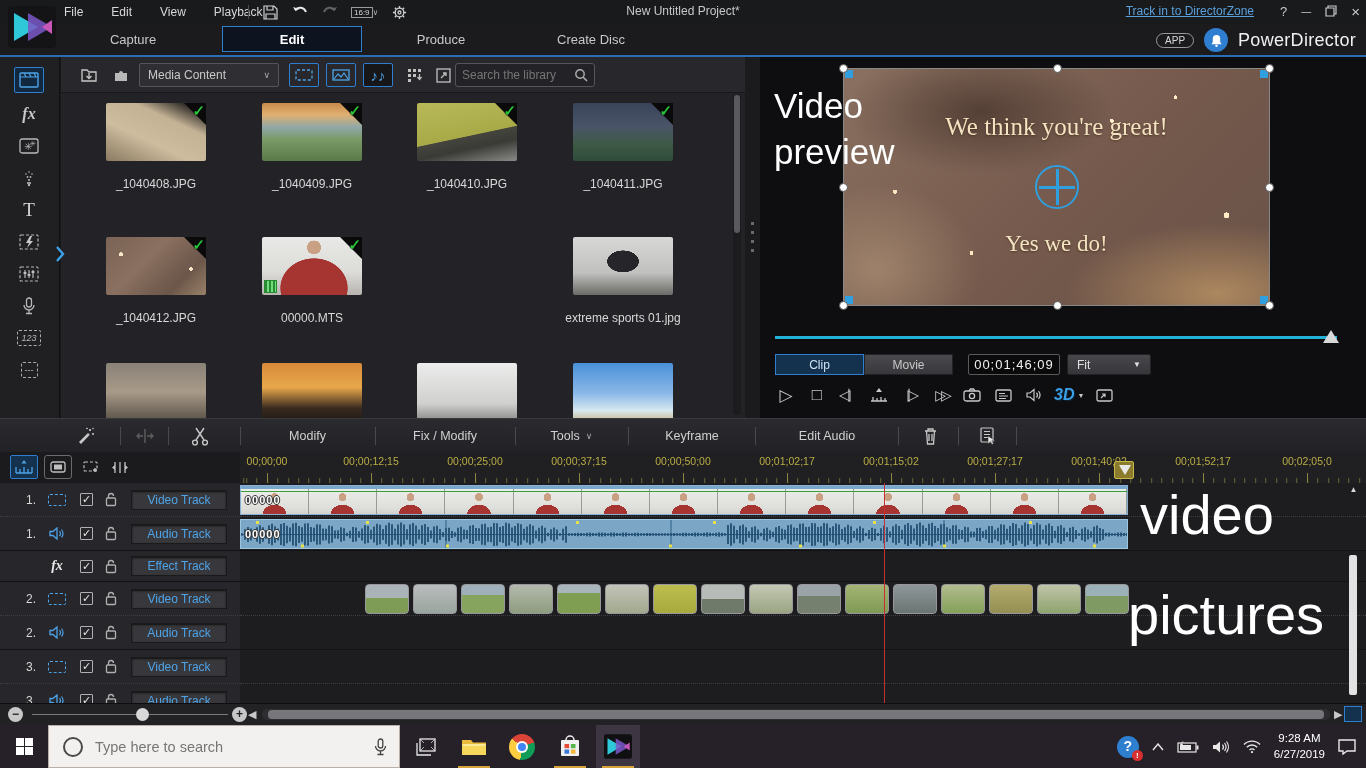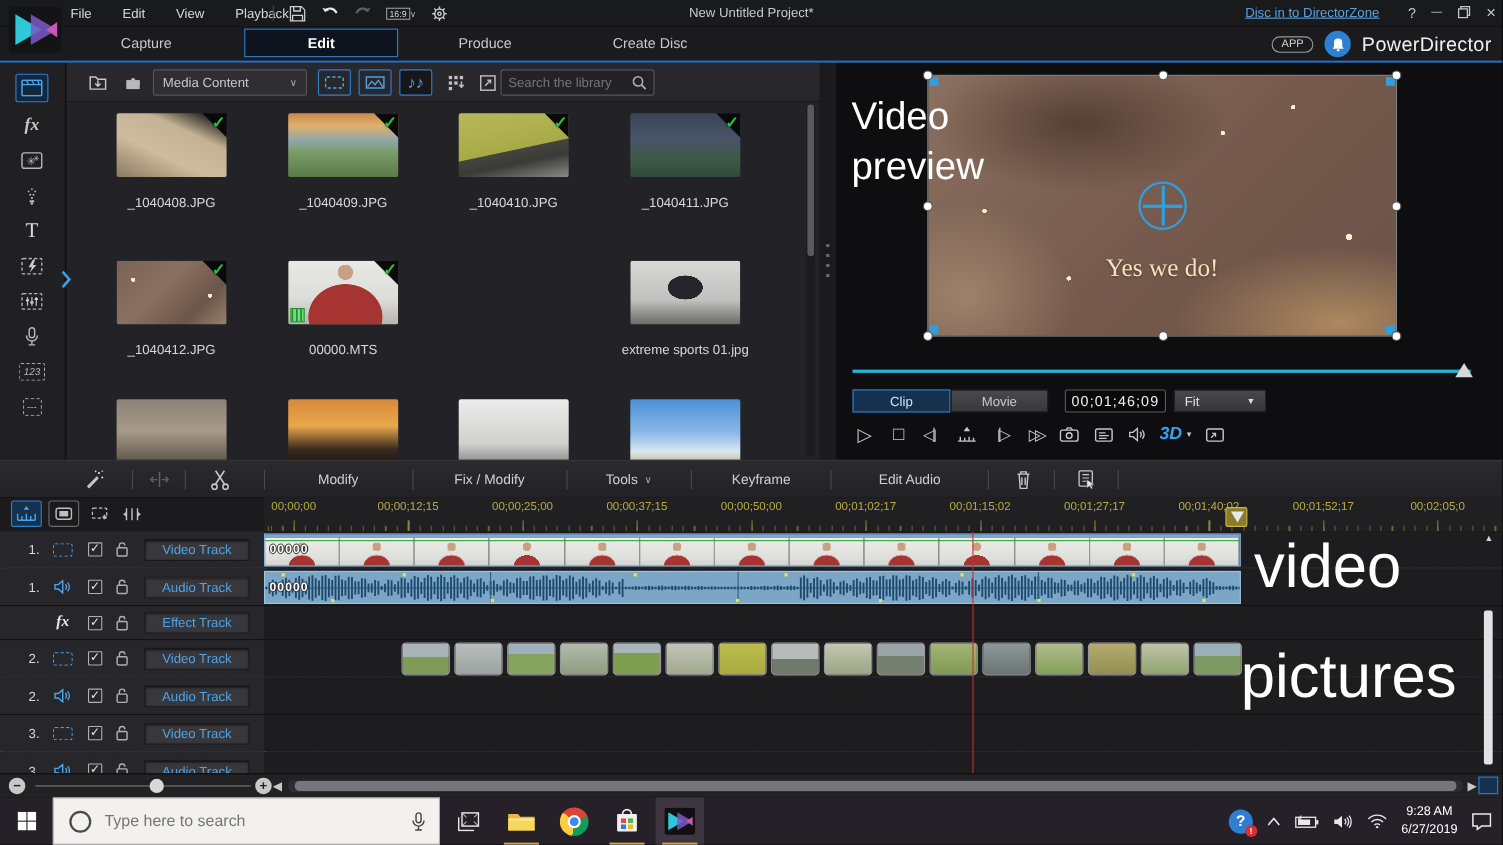--- a/index.html
+++ b/index.html
@@ -198,21 +198,21 @@
       <svg width="15" height="15" viewBox="0 0 16 16">
           <g fill="none" stroke="#d0d0d0" stroke-width="1.4">
             <circle cx="8" cy="8" r="4.6"></circle>
             <circle cx="8" cy="8" r="1.6"></circle>
             <path d="M8 1v2.2 M8 12.8V15 M1 8h2.2 M12.8 8H15 M3 3l1.6 1.6 M11.4 11.4L13 13 M13 3l-1.6 1.6 M4.6 11.4L3 13"></path>
           </g>
         </svg>
     </div>
   </div>
   <div id="proj-title">New Untitled Project*</div>
-  <a id="signin">Disc in to DirectorZone</a>
+  <a id="signin">Track in to DirectorZone</a>
   <div id="winctrl">
     <span>?</span>
     <span style="font-size:10px">—</span>
     <span>
       <svg width="12" height="12" viewBox="0 0 12 12">
           <path d="M3 3 V1 h8 v8 h-2 M1 3 h8 v8 h-8 z" fill="none" stroke="#c8c8c8" stroke-width="1.2"></path>
         </svg>
     </span>
     <span style="font-size:15px">×</span>
   </div>
@@ -455,20 +455,21 @@
     <div id="pv-frame" style="background:
         radial-gradient(circle 2px at 78% 12%, #ffeec8 98%, transparent),
         radial-gradient(circle 3px at 90% 62%, #ffeec8 98%, transparent),
         radial-gradient(circle 2px at 12% 52%, #ffe8c0 98%, transparent),
         radial-gradient(circle 2px at 30% 78%, #ffe8c0 98%, transparent),
         radial-gradient(circle 2px at 63% 22%, #ffeec8 98%, transparent),
         radial-gradient(ellipse 45% 38% at 32% 18%, rgba(50,34,28,.55) 0%, transparent 70%),
         radial-gradient(ellipse 55% 45% at 88% 95%, rgba(215,170,110,.6) 0%, transparent 65%),
         radial-gradient(ellipse 40% 60% at 8% 85%, rgba(220,190,150,.35) 0%, transparent 60%),
         linear-gradient(135deg,#8a7060 0%,#74594c 55%,#6b5348 100%);">
+      <div class="pv-line" style="top:44px;font-size:25px">We think you're great!</div>
       <div class="pv-line" style="top:162px;font-size:23px">Yes we do!</div>
       <div id="gizmo">
           <div class="ring"></div>
           <div class="h"></div>
           <div class="v"></div>
         </div>
 
       <div class="handle" style="left:-5px;top:-5px"></div>
       <div class="handle" style="left:50%;top:-5px;margin-left:-4px"></div>
       <div class="handle" style="right:-5px;top:-5px"></div>

